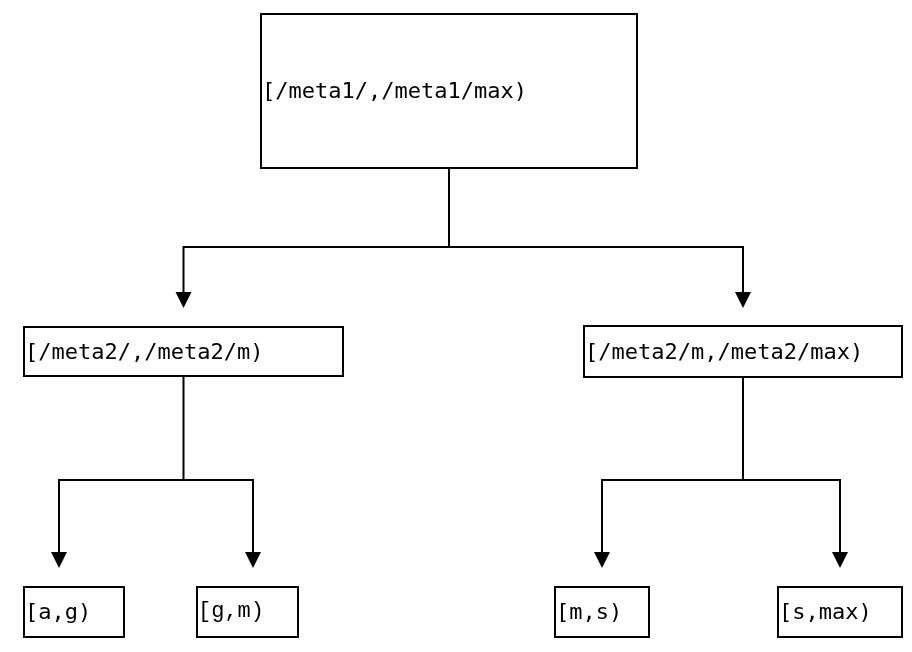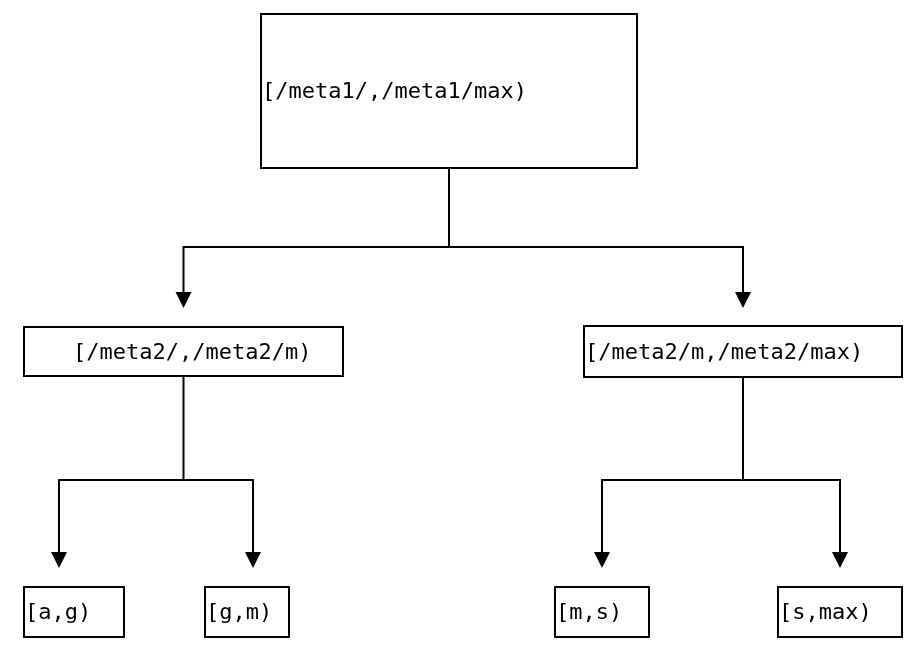--- a/index.html
+++ b/index.html
@@ -31,24 +31,24 @@
     background: #ffffff;
     display: flex;
     align-items: center;
     justify-content: flex-start;
     font-size: 22px;
     line-height: 1;
     white-space: nowrap;
     letter-spacing: 0;
   }
   .node-root   { left: 260px; top: 13px;  width: 378px; height: 156px; }
-  .node-l2     { left: 23px;  top: 326px; width: 321px; height: 51px; padding-left: 48px;  }
+  .node-l2     { left: 23px;  top: 326px; width: 321px; height: 51px;  }
   .node-r2     { left: 583px; top: 325px; width: 320px; height: 53px;  }
   .node-ag     { left: 23px;   top: 586px; width: 102px; height: 52px;  }
-  .node-gm     { left: 204px; top: 586px; width: 86px;  height: 52px;  }
+  .node-gm     { left: 196px; top: 586px; width: 103px;  height: 52px; font-family: Liberation Mono, monospace;  }
   .node-ms     { left: 554px; top: 586px; width: 96px;  height: 52px;  }
   .node-smax   { left: 777px; top: 586px; width: 126px; height: 52px;  }
 </style>
 </head>
 <body>
 
 <div class="canvas">
 
   <svg class="edges" viewBox="0 0 912 652" xmlns="http://www.w3.org/2000/svg">
 

